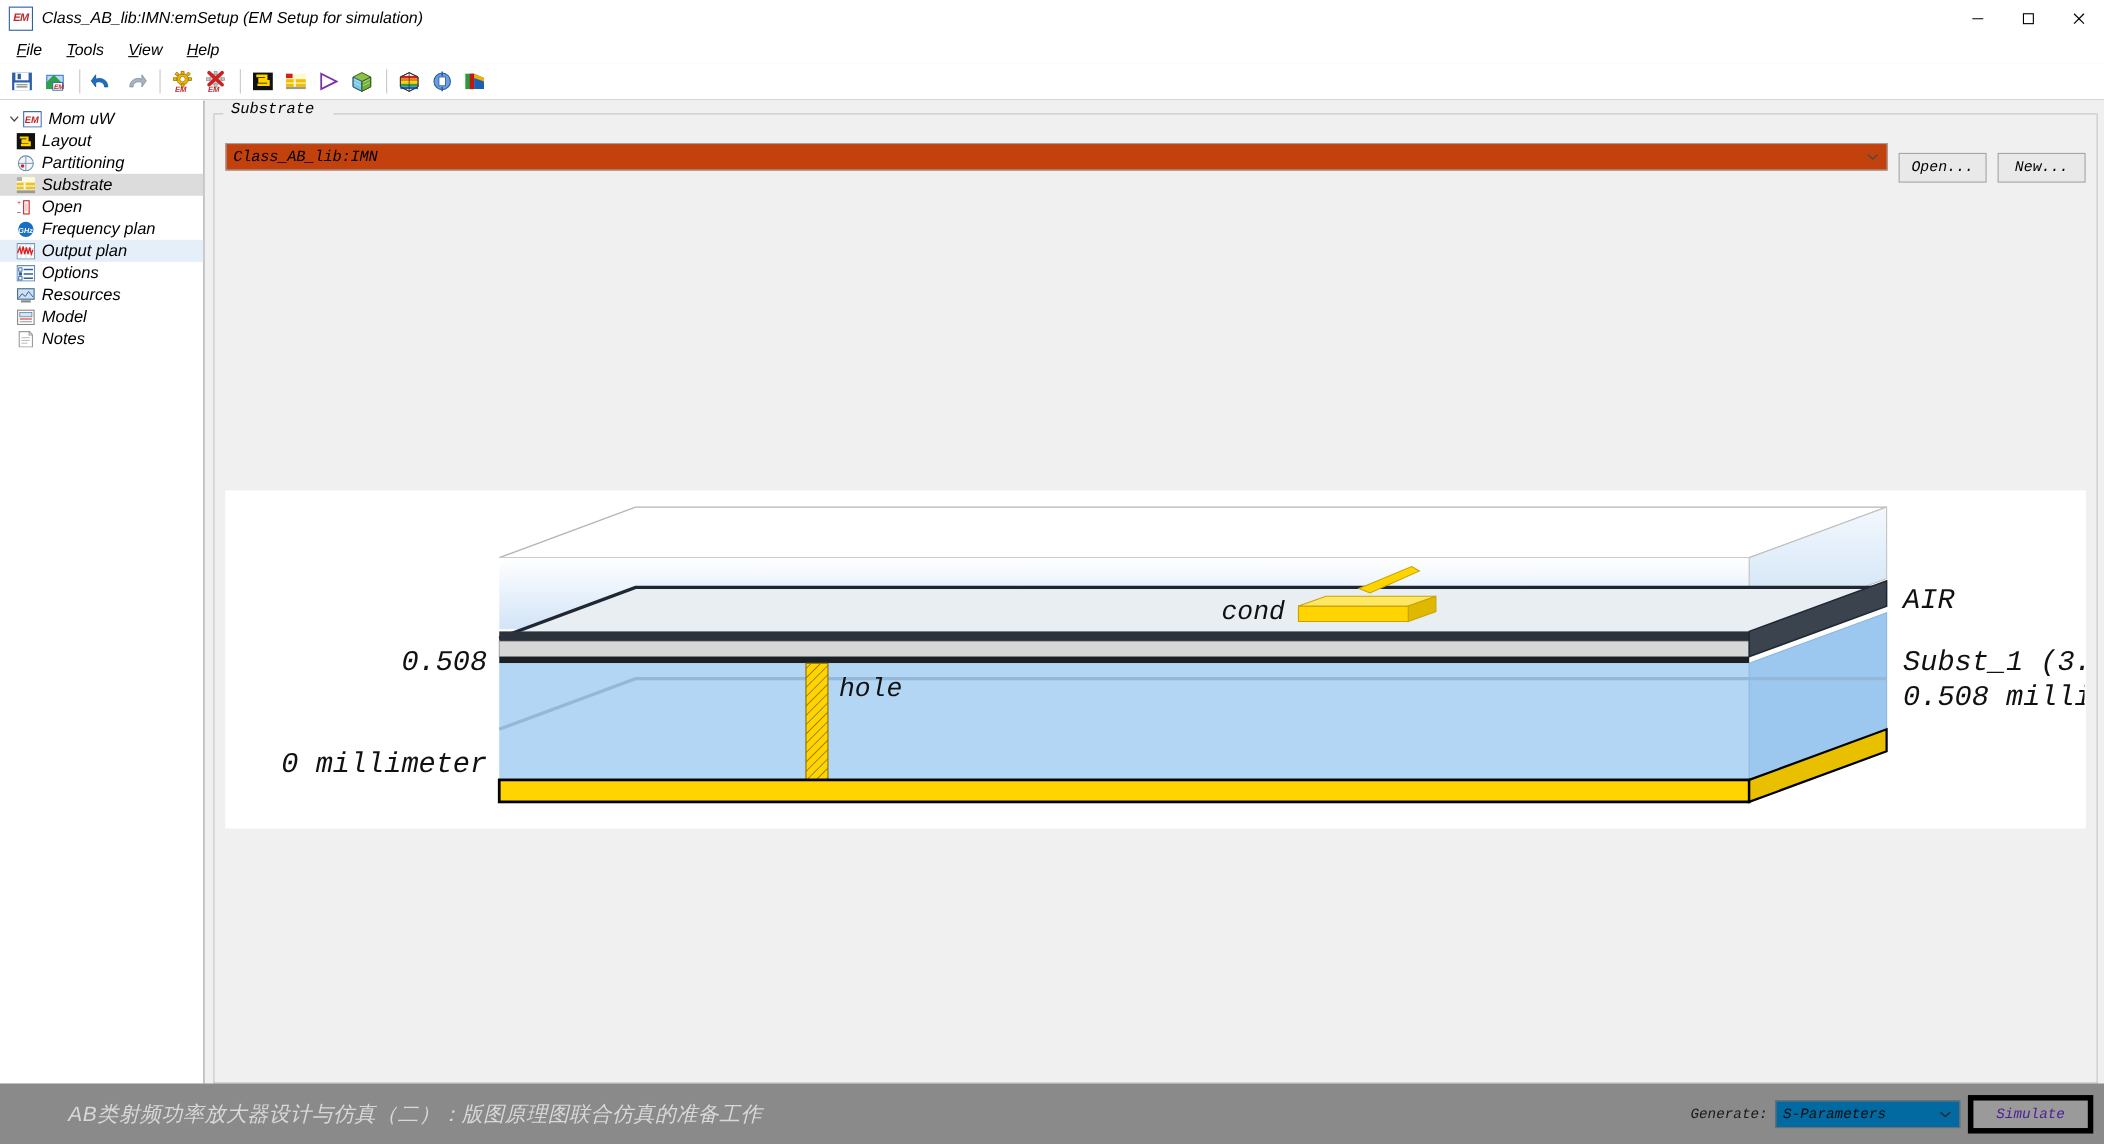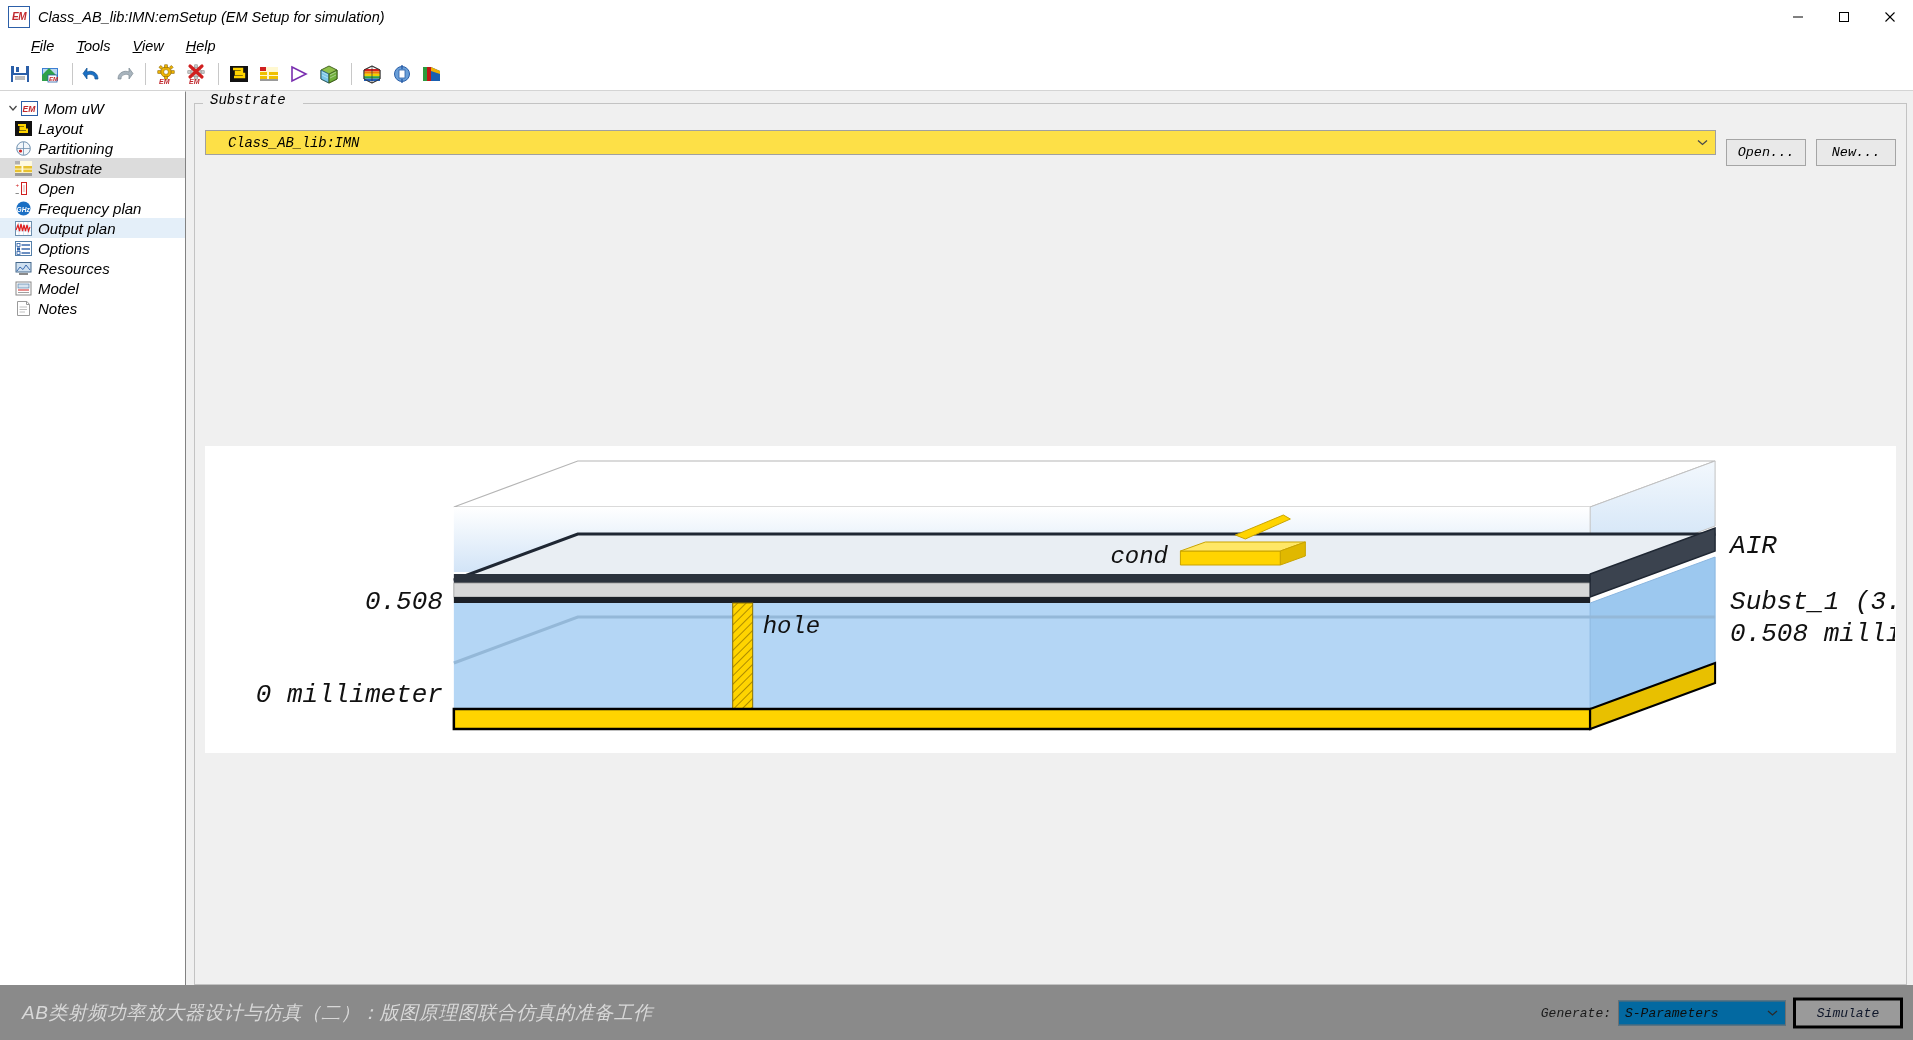--- a/index.html
+++ b/index.html
@@ -18,21 +18,21 @@
   .tb-icon{width:20px;height:20px;margin-left:8px;margin-right:8px;border:1px solid #2c5fa8;background:#fff;
     display:flex;align-items:center;justify-content:center;font-size:10px;font-weight:bold;color:#c0282d;
     font-family:"Liberation Sans",sans-serif;letter-spacing:-0.5px;}
   .tb-title{font-size:14.5px;color:#000;font-family:"Liberation Sans",sans-serif;}
   .tb-spacer{flex:1;}
   .tb-btns{display:flex;height:33px;}
   .tb-btn{width:46px;height:33px;display:flex;align-items:center;justify-content:center;background:#ffffff;}
   .tb-btn svg{display:block;}
 
   
-  .menubar{height:24px;background:#ffffff;display:flex;align-items:center;padding-left:20px;flex:none;}
+  .menubar{height:24px;background:#ffffff;display:flex;align-items:center;padding-left:4px;flex:none;}
   .menu-item{font-size:14.5px;color:#000;padding:2px 11px;cursor:default;}
   .menu-item u{text-decoration:underline;}
 
   
   .toolbar{height:32px;background:#ffffff;display:flex;align-items:center;padding-left:6px;flex:none;
            border-bottom:1px solid #d4d4d4;}
   .tbsep{width:1px;height:22px;background:#c8c8c8;margin:0 6px;}
   .tbtn{width:28px;height:28px;display:flex;align-items:center;justify-content:center;margin-right:2px;}
   .tbtn svg{display:block;}
 
@@ -58,44 +58,44 @@
   .groupbox{position:relative;margin-top:12px;border:1px solid #c3c3c3;border-top:none;flex:1;display:flex;
             flex-direction:column;min-height:0;}
   .gb-top{position:absolute;top:0;left:0;right:0;height:1px;}
   .gb-top .l{position:absolute;left:0;top:0;width:8px;height:1px;background:#c3c3c3;}
   .gb-top .r{position:absolute;left:108px;right:0;top:0;height:1px;background:#c3c3c3;}
   .gb-label{position:absolute;top:-11px;left:10px;background:#f0f0f0;padding:0 5px;font-size:14px;
             font-family:"Liberation Mono",monospace;color:#000;}
   .gb-inner{flex:1;display:flex;flex-direction:column;min-height:0;padding:16px 10px 10px 10px;}
 
   .comborow{display:flex;align-items:center;gap:10px;flex:none;}
-  .combo{flex:1;height:23px;background:#fde047;border:1px solid #a0a0a0;display:flex;align-items:center;
-         position:relative;padding-left:22px;}
+  .combo{flex:1;height:23px;background:#c2410c;border:1px solid #a0a0a0;display:flex;align-items:center;
+         position:relative;padding-left:6px;}
   .combo .cval{font-family:"Liberation Mono",monospace;font-size:14px;color:#000;letter-spacing:-0.2px;}
   .combo .carrow{position:absolute;right:7px;top:0;bottom:0;display:flex;align-items:center;}
   .btn{height:25px;min-width:78px;background:#e9e9e9;border:1px solid #a5a5a5;
        font-family:"Liberation Mono",monospace;font-size:13.5px;color:#000;
        display:flex;align-items:center;justify-content:center;margin-top:20px;}
 
   .canvaswrap{flex:1;min-height:0;position:relative;margin-top:0;}
   .canvas{position:absolute;left:0;right:0;top:280px;height:305px;background:#ffffff;border:1px solid #ffffff;}
   .canvas svg{display:block;width:100%;height:100%;}
 
   
-  .bottom{height:55px;flex:none;background:#8a8a8a;display:flex;align-items:center;position:relative;}
+  .bottom{height:55px;flex:none;background:#8a8a8a;display:flex;align-items:center;position:relative;padding-left:40px;}
   .watermark{font-family:"Liberation Sans",sans-serif;font-size:19px;color:#d8d8d8;padding-left:22px;
              letter-spacing:0.5px;}
   .genwrap{position:absolute;right:10px;top:50%;transform:translateY(-50%);display:flex;align-items:center;gap:7px;}
   .genlabel{font-family:"Liberation Mono",monospace;font-size:13px;color:#1a1a1a;}
   .gencombo{width:160px;height:23px;background:#0369a1;border:1px solid #6e6e6e;display:flex;align-items:center;
             position:relative;padding-left:6px;}
   .gencombo .gval{font-family:"Liberation Mono",monospace;font-size:13px;color:#0d0d0d;}
   .gencombo .garrow{position:absolute;right:7px;top:0;bottom:0;display:flex;align-items:center;}
-  .simbtn{height:25px;width:104px;background:#9a9a9a;border:3px solid #000000;
-          font-family:"Liberation Mono",monospace;font-size:13px;color:#0f172a;
+  .simbtn{height:25px;width:104px;background:#9a9a9a;border:5px solid #000000;
+          font-family:"Liberation Mono",monospace;font-size:13px;color:#4c1d95;
           display:flex;align-items:center;justify-content:center;}
 
   
   .dtext{font-family:"Liberation Mono",monospace;}
 </style>
 </head>
 <body>
 
 <div class="app">
 

